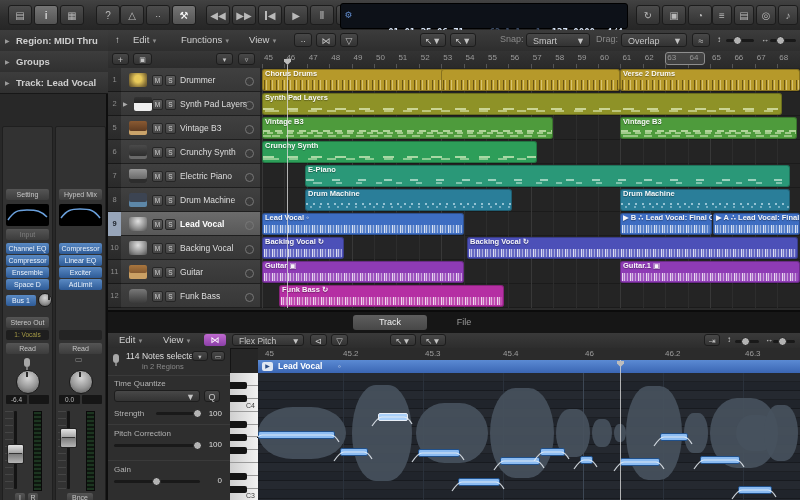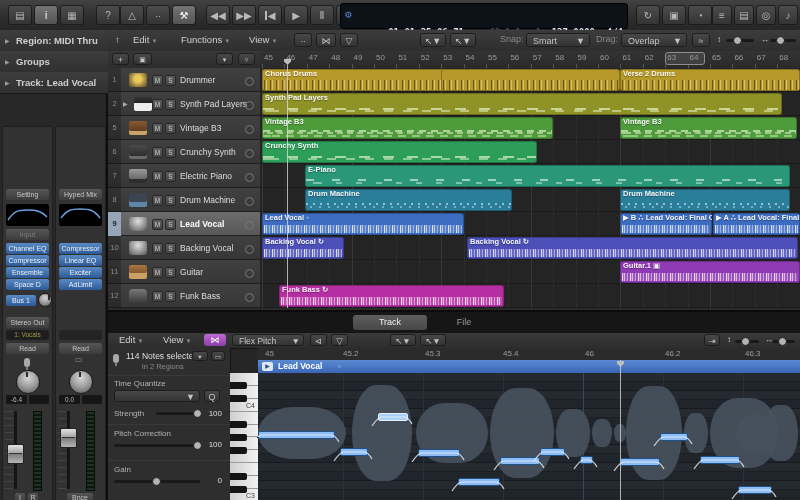--- a/index.html
+++ b/index.html
@@ -524,20 +524,24 @@
           <div class="rbody"></div>
         </div>
         <div class="region pat-audio" style="left: 2px; top: 169px; width: 82px; background: rgb(76, 80, 184);">
           <div class="rlabel">Backing Vocal  ↻</div>
           <div class="rbody"></div>
         </div>
         <div class="region pat-audio" style="left: 207px; top: 169px; width: 331px; background: rgb(76, 80, 184);">
           <div class="rlabel">Backing Vocal  ↻</div>
           <div class="rbody"></div>
         </div>
+        <div class="region pat-audio" style="left: 2px; top: 193px; width: 202px; background: rgb(142, 59, 181);">
+          <div class="rlabel">Guitar  ▣</div>
+          <div class="rbody"></div>
+        </div>
         <div class="region pat-audio" style="left: 360px; top: 193px; width: 180px; background: rgb(142, 59, 181);">
           <div class="rlabel">Guitar.1  ▣</div>
           <div class="rbody"></div>
         </div>
         <div class="region pat-audio" style="left: 19px; top: 217px; width: 225px; background: rgb(181, 47, 163);">
           <div class="rlabel">Funk Bass  ↻</div>
           <div class="rbody"></div>
         </div>
       </div>
     <div class="phmark" style="left:176px;top:29px;"></div>

